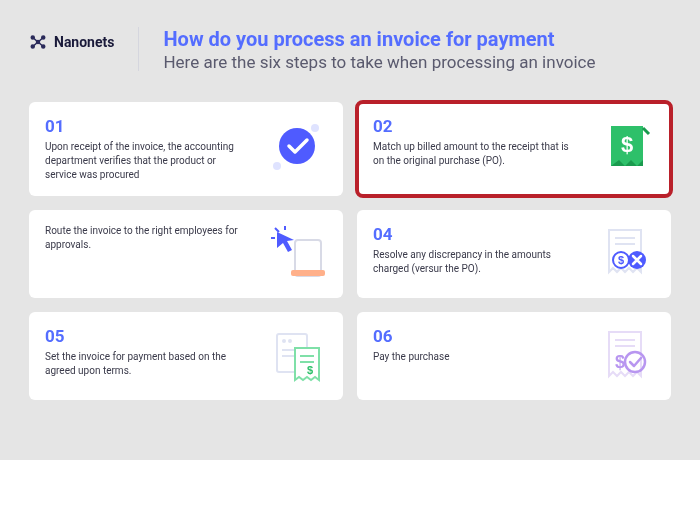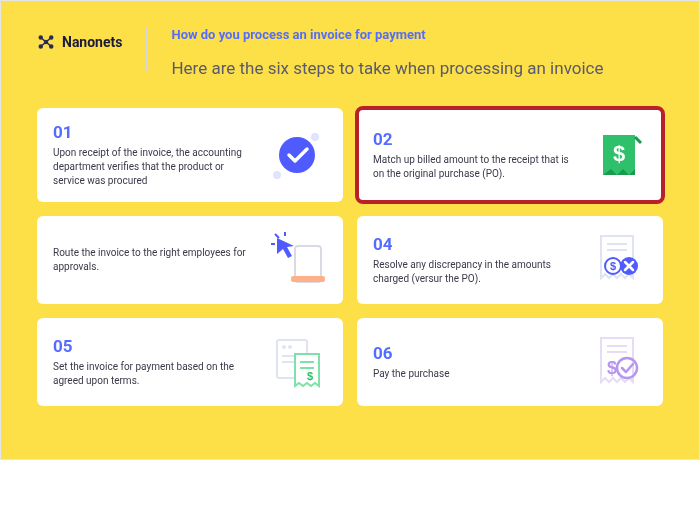--- a/index.html
+++ b/index.html
@@ -1,28 +1,28 @@
 <!DOCTYPE html>
 <html><head>
 <meta charset="utf-8">
 <style>
 *{box-sizing:border-box;margin:0;padding:0}
 body{font-family:-apple-system,BlinkMacSystemFont,"Segoe UI",Roboto,sans-serif;background:#fff;width:700px;height:506px;overflow:hidden}
-.canvas{width:700px;height:460px;background:#fde047;padding:26px 36px;border:1px solid #e5e5e5}
+.canvas{width:700px;height:460px;background:#e5e5e5;padding:26px 28px;border:1px solid #e5e5e5}
 .header{display:flex;align-items:flex-start;gap:20px;margin-bottom:30px}
 .brand{display:flex;align-items:center;gap:7px;padding-top:6px}
 .brand-mark{width:18px;height:18px;position:relative}
 .brand-mark svg{width:18px;height:18px}
 .brand-name{font-weight:700;font-size:14px;color:#1a1a3a}
 .vr{width:1px;height:44px;background:#d5d6de;margin:0 4px}
 .titles{flex:1}
-.title{font-size:13px;font-weight:700;color:#546dff;margin-bottom:16px}
+.title{font-size:20px;font-weight:700;color:#546dff;margin-bottom:1px}
 .subtitle{font-size:17px;color:#5a5a6e}
 .grid{display:grid;grid-template-columns:1fr 1fr;gap:14px}
-.card{background:#fff;border-radius:6px;padding:14px 16px;display:flex;align-items:center;gap:12px;min-height:86px;position:relative}
+.card{background:#fff;border-radius:6px;padding:14px 16px;display:flex;gap:12px;min-height:86px;position:relative}
 .card.hl{outline:4px solid #b9202a;outline-offset:-2px}
 .card-text{flex:1}
 .num{font-size:17px;font-weight:700;color:#546dff;margin-bottom:4px}
 .desc{font-size:10px;line-height:1.4;color:#3a3a4a;max-width:200px}
 .ico{width:60px;height:60px;flex-shrink:0;display:flex;align-items:center;justify-content:center}
 .ico svg{width:100%;height:100%}
 </style>
 </head>
 <body>
 

